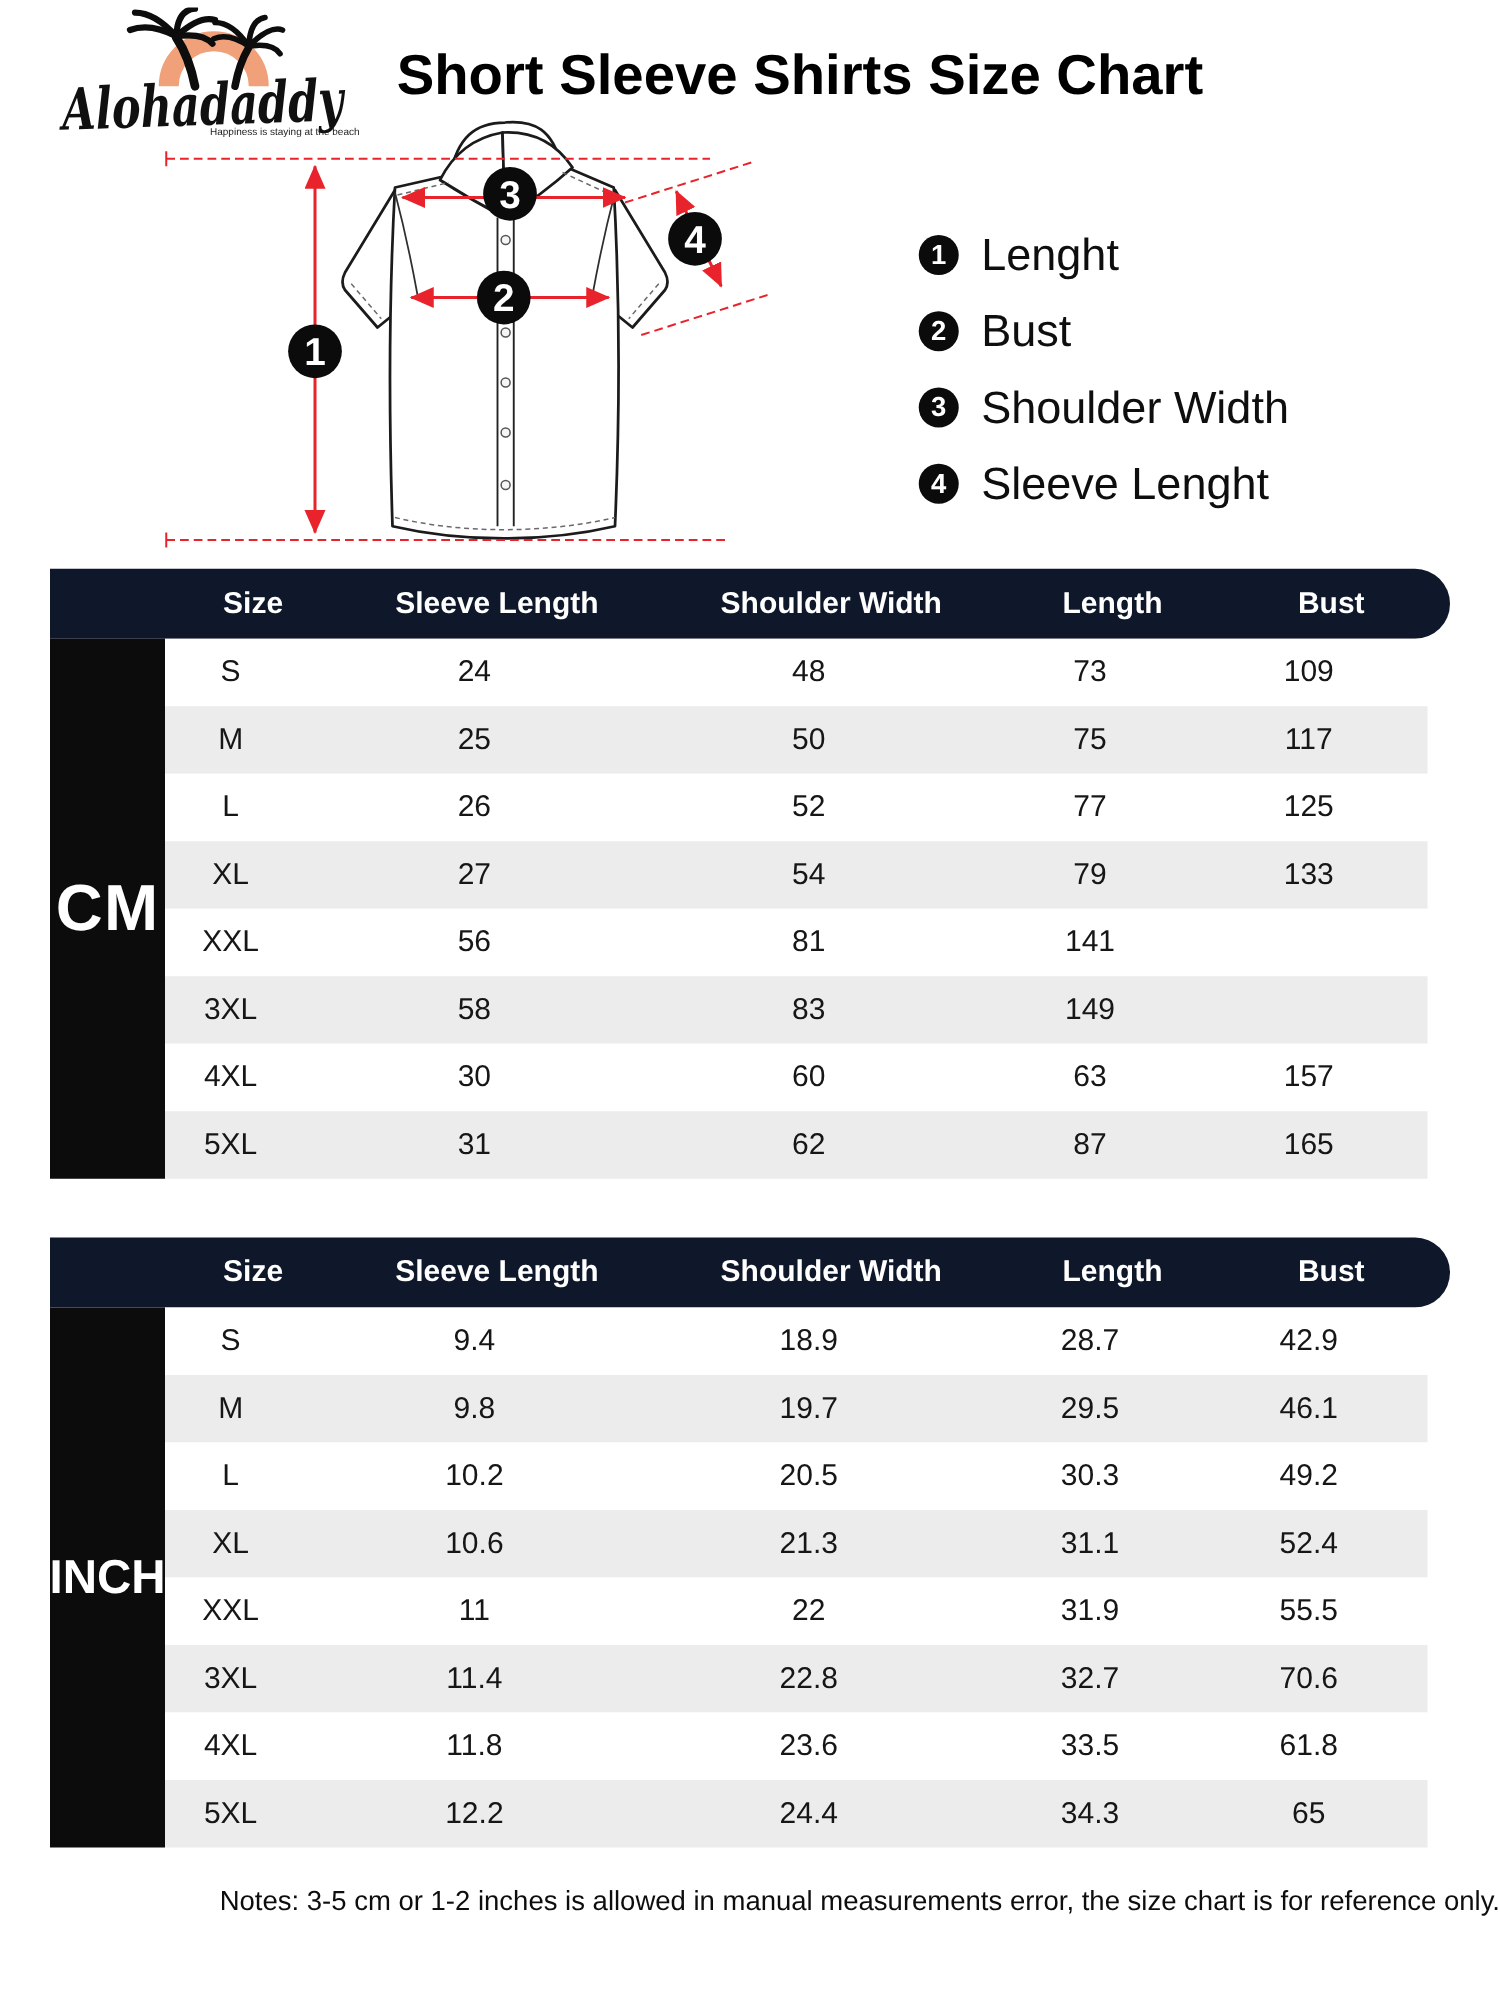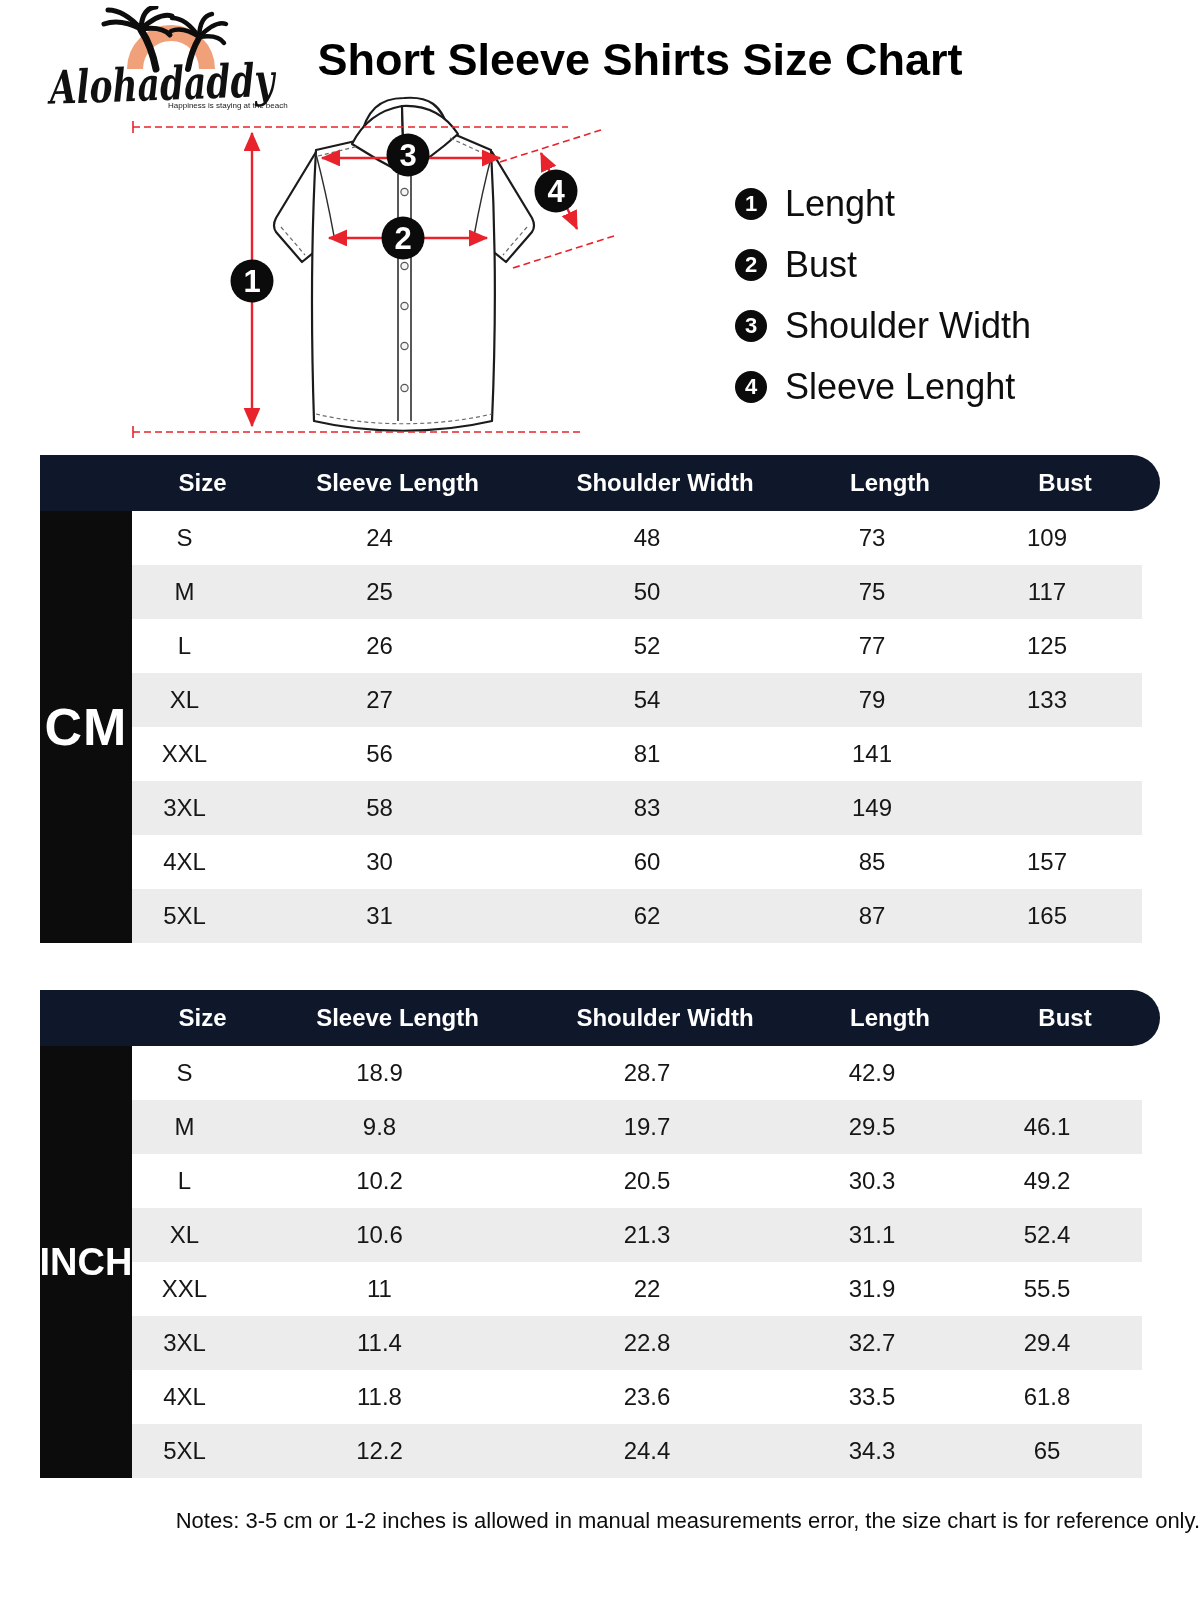--- a/index.html
+++ b/index.html
@@ -214,21 +214,21 @@
         <div class="trow alt">
           <div class="cell">3XL</div>
           <div class="cell">58</div>
           <div class="cell">83</div>
           <div class="cell">149</div>
         </div>
         <div class="trow">
           <div class="cell">4XL</div>
           <div class="cell">30</div>
           <div class="cell">60</div>
-          <div class="cell">85</div>
+          <div class="cell">63</div>
           <div class="cell">157</div>
         </div>
         <div class="trow alt">
           <div class="cell">5XL</div>
           <div class="cell">31</div>
           <div class="cell">62</div>
           <div class="cell">87</div>
           <div class="cell">165</div>
         </div>
       </div>
@@ -242,20 +242,21 @@
     <div class="cell">Sleeve Length</div>
     <div class="cell">Shoulder Width</div>
     <div class="cell">Length</div>
     <div class="cell">Bust</div>
   </div>
   <div class="t-lower">
     <div class="unit-label small">INCH</div>
     <div class="t-rows">
         <div class="trow">
           <div class="cell">S</div>
+          <div class="cell">9.4</div>
           <div class="cell">18.9</div>
           <div class="cell">28.7</div>
           <div class="cell">42.9</div>
         </div>
         <div class="trow alt">
           <div class="cell">M</div>
           <div class="cell">9.8</div>
           <div class="cell">19.7</div>
           <div class="cell">29.5</div>
           <div class="cell">46.1</div>
@@ -279,21 +280,21 @@
           <div class="cell">11</div>
           <div class="cell">22</div>
           <div class="cell">31.9</div>
           <div class="cell">55.5</div>
         </div>
         <div class="trow alt">
           <div class="cell">3XL</div>
           <div class="cell">11.4</div>
           <div class="cell">22.8</div>
           <div class="cell">32.7</div>
-          <div class="cell">29.4</div>
+          <div class="cell">70.6</div>
         </div>
         <div class="trow">
           <div class="cell">4XL</div>
           <div class="cell">11.8</div>
           <div class="cell">23.6</div>
           <div class="cell">33.5</div>
           <div class="cell">61.8</div>
         </div>
         <div class="trow alt">
           <div class="cell">5XL</div>

